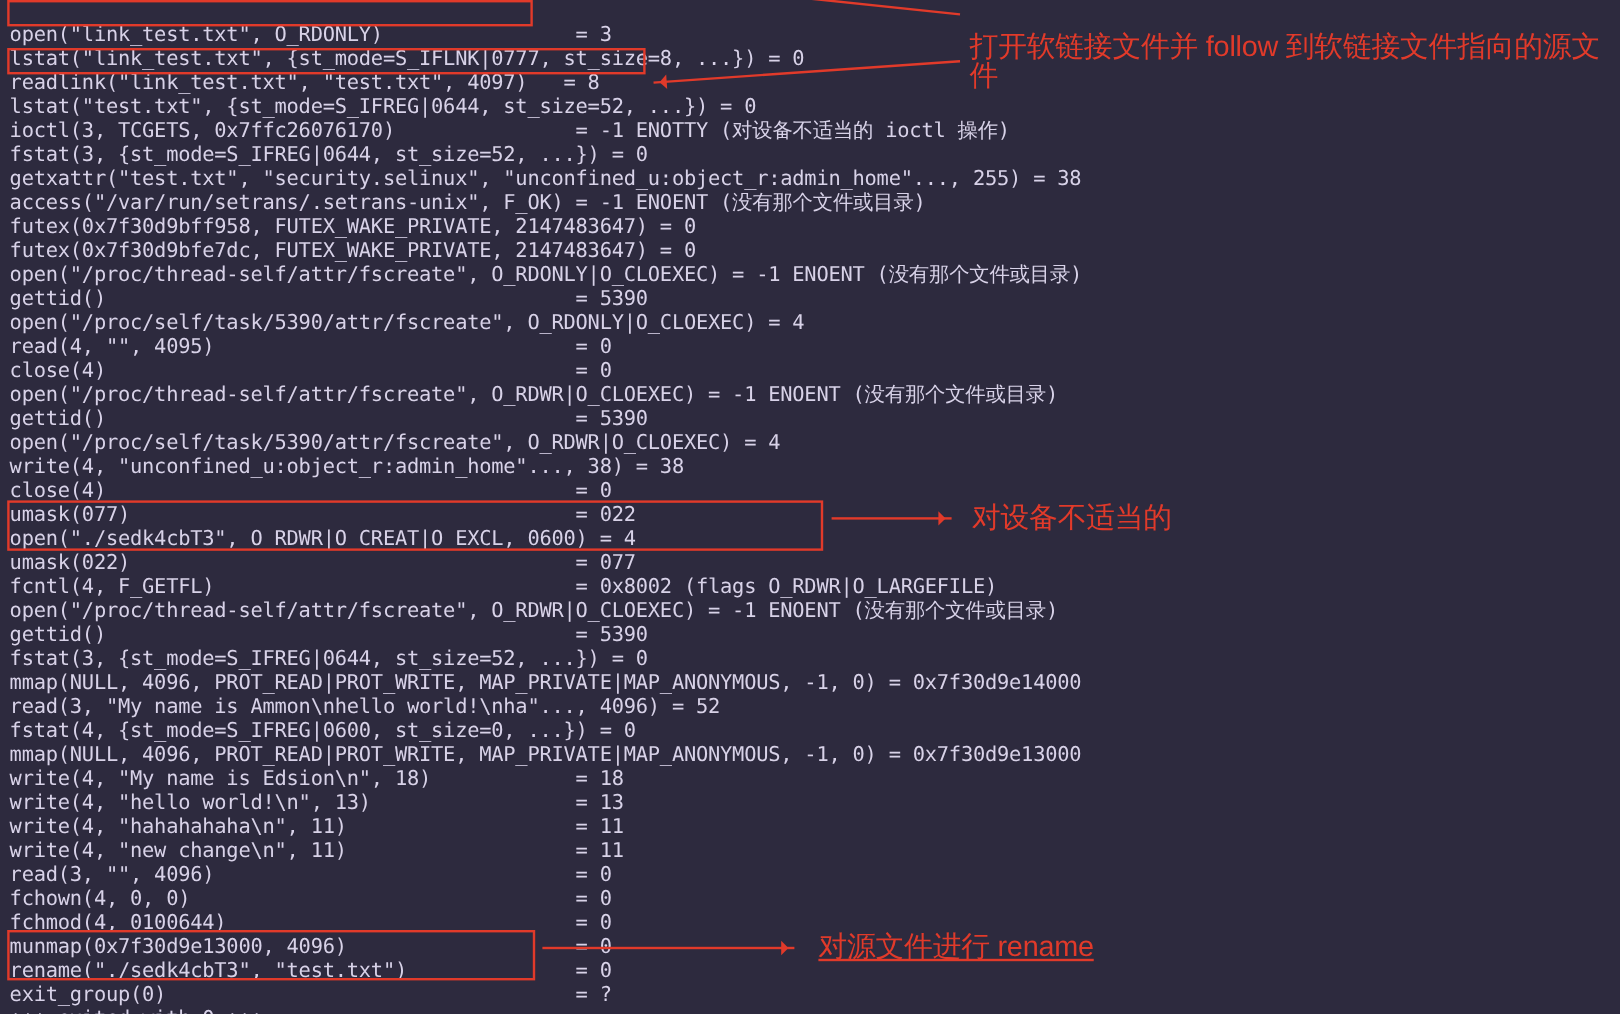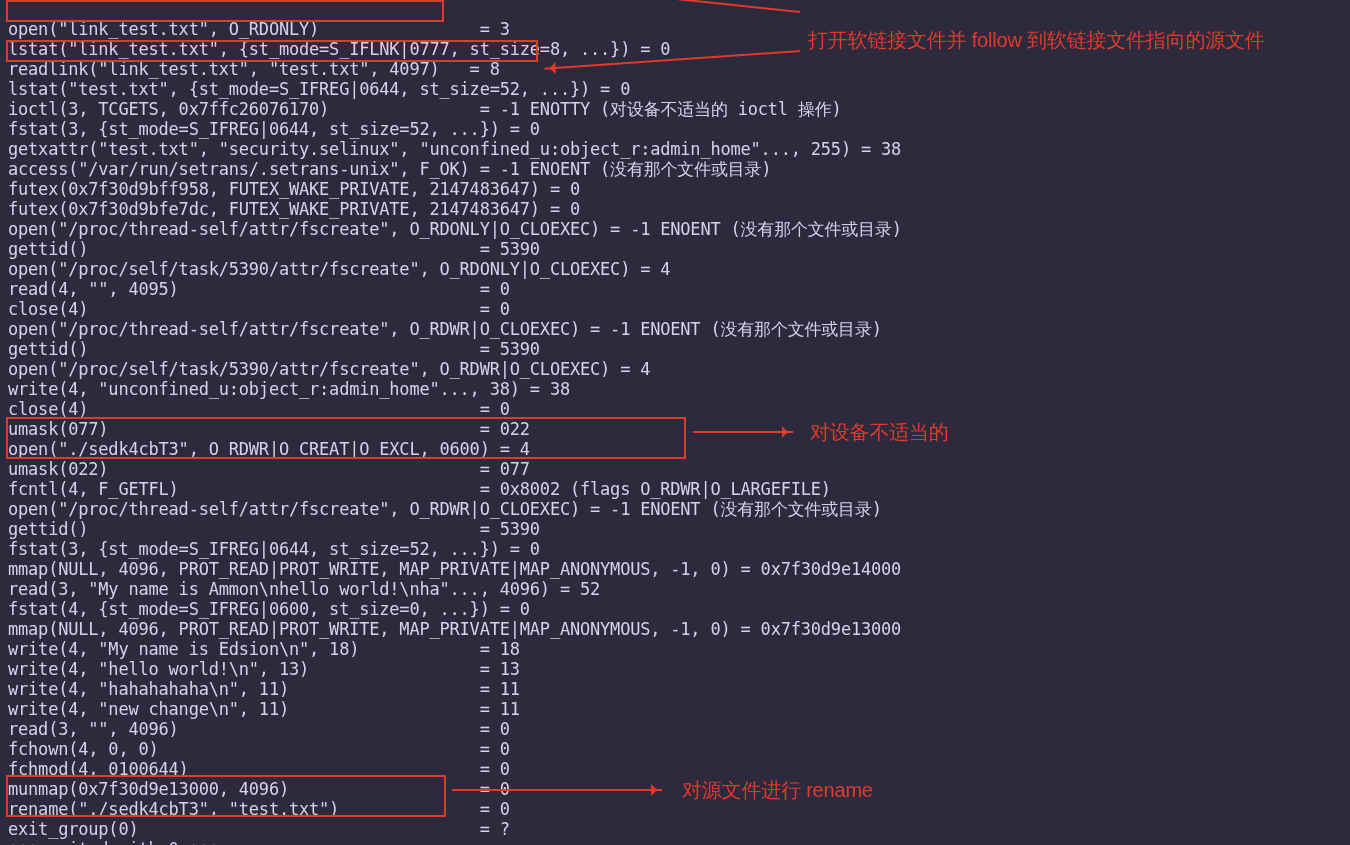--- a/index.html
+++ b/index.html
@@ -1,21 +1,21 @@
 <!DOCTYPE html>
 <html><head>
 <meta charset="utf-8">
 <style>
   html,body{margin:0;padding:0;background:#2d2a3e;color:#d8d2e8;}
   body{width:1350px;height:845px;overflow:hidden;position:relative;
        font-family:Consolas,'Courier New',monospace;font-size:17px;
        line-height:20px;letter-spacing:-0.2px;}
   .term{position:absolute;left:8px;top:2px;white-space:pre;}
   .annot{position:absolute;color:#e13a2a;font-family:'Microsoft YaHei','PingFang SC',sans-serif;
-         font-size:20px;line-height:24px;}
+         font-size:24px;line-height:24px;}
   .box{position:absolute;border:2px solid #e13a2a;box-sizing:border-box;}
   .arrow{position:absolute;height:2px;background:#e13a2a;}
   .arrow::after{content:"";position:absolute;right:-1px;top:-5px;border:6px solid transparent;
                 border-left-color:#e13a2a;}
   .arrow.left::after{right:auto;left:-1px;border-left-color:transparent;border-right-color:#e13a2a;}
 </style>
 </head>
 <body>
 
 <pre class="term" id="term">open("link_test.txt", O_RDONLY)                = 3
@@ -66,13 +66,13 @@
 <div class="box" style="left:6px;top:417px;width:680px;height:42px;"></div>
 <div class="box" style="left:6px;top:775px;width:440px;height:42px;"></div>
 
 <div class="arrow left" style="left:450px;top:11px;width:350px;transform-origin:right center;transform:rotate(6deg);"></div>
 <div class="arrow left" style="left:544px;top:50px;width:256px;transform-origin:right center;transform:rotate(-4deg);"></div>
 <div class="arrow" style="left:693px;top:431px;width:100px;"></div>
 <div class="arrow" style="left:452px;top:789px;width:210px;"></div>
 
 <div class="annot" style="left:808px;top:28px;width:530px;">打开软链接文件并 follow 到软链接文件指向的源文件</div>
 <div class="annot" style="left:810px;top:420px;">对设备不适当的</div>
-<div class="annot" style="left:682px;top:778px;">对源文件进行 rename</div>
+<div class="annot" style="left:682px;top:778px;text-decoration:underline;">对源文件进行 rename</div>
 
 </body></html>

